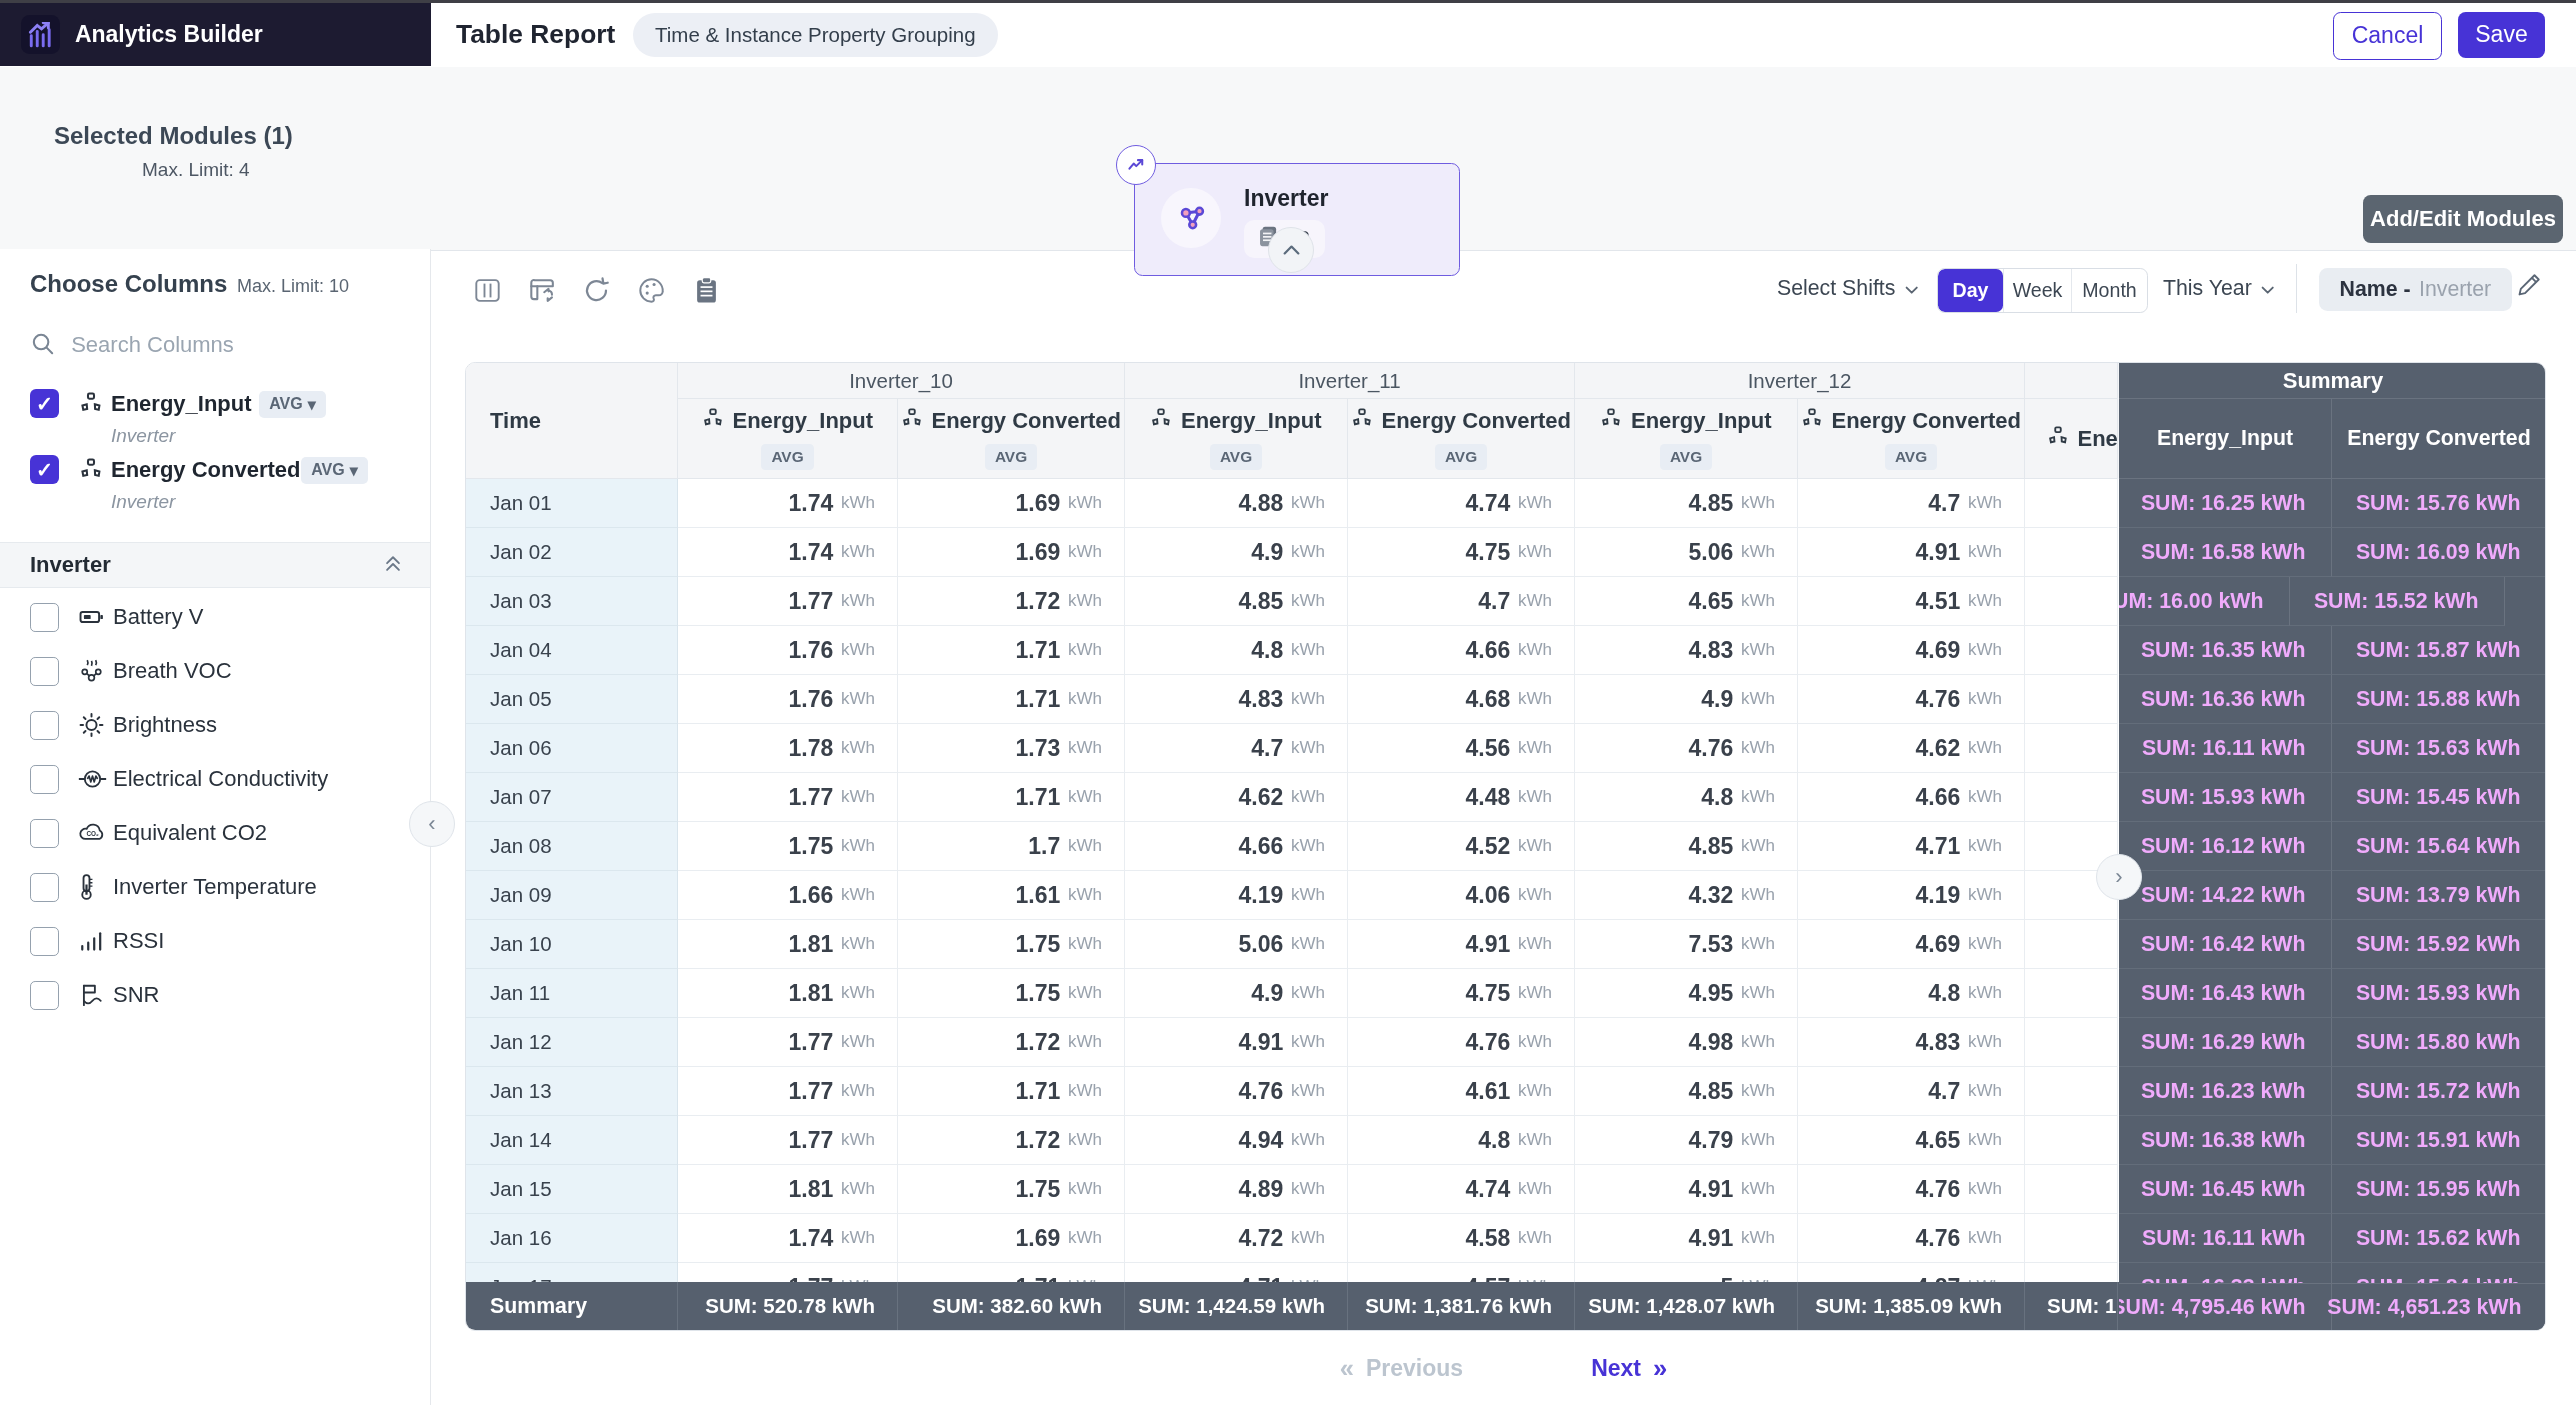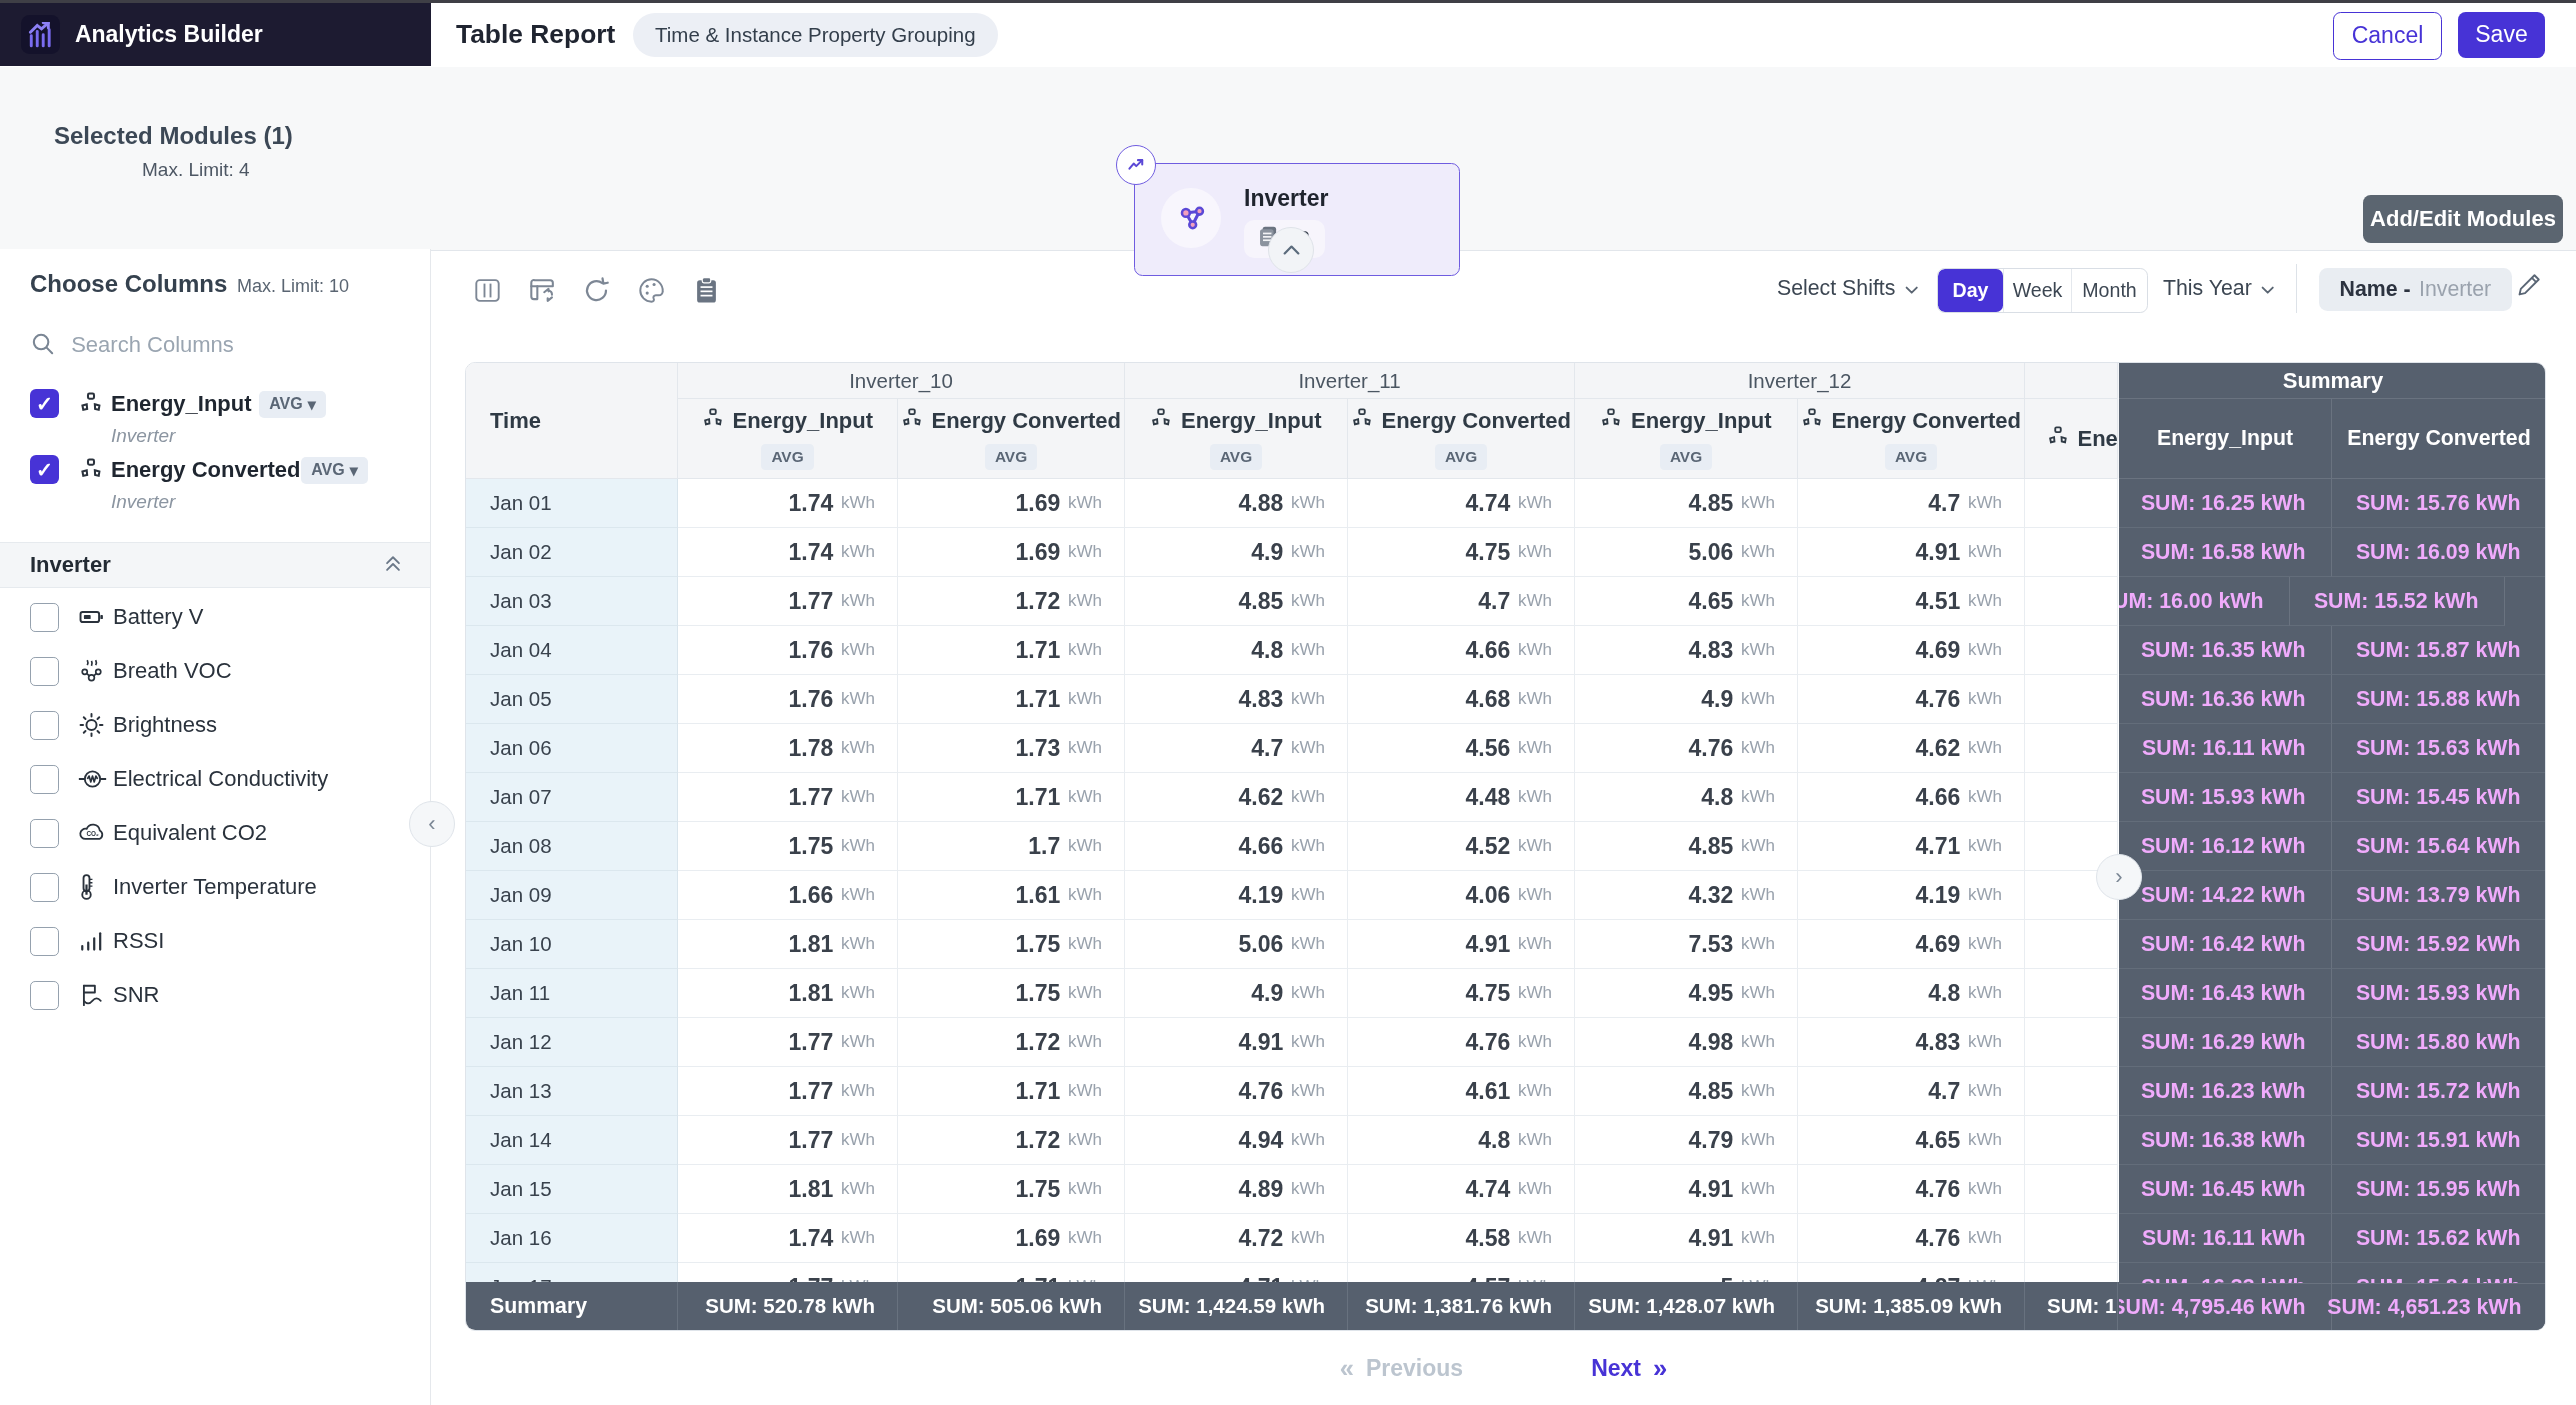--- a/index.html
+++ b/index.html
@@ -1001,21 +1001,21 @@
         <div class="tcell valcell" style="width:227px">
           <span class="num">4.87</span>
           <span class="unit">kWh</span>
         </div>
         <div class="tcell" style="width:93px"></div>
       </div>
     </div>
   <div id="tfoot">
       <div class="fcell flabel" style="width:212px">Summary</div>
       <div class="fcell fval" style="width:220px">SUM: 520.78 kWh</div>
-      <div class="fcell fval" style="width:227px">SUM: 505.06 kWh</div>
+      <div class="fcell fval" style="width:227px">SUM: 382.60 kWh</div>
       <div class="fcell fval" style="width:223px">SUM: 1,424.59 kWh</div>
       <div class="fcell fval" style="width:227px">SUM: 1,381.76 kWh</div>
       <div class="fcell fval" style="width:223px">SUM: 1,428.07 kWh</div>
       <div class="fcell fval" style="width:227px">SUM: 1,385.09 kWh</div>
       <div class="fcell fval" style="width:93px;justify-content:flex-start;padding-left:22px;">SUM: 1,4</div>
     </div>
   <div id="panel">
       <div id="panel-title">Summary</div>
       <div id="panel-subs">
         <div class="psub" style="width:213px">Energy_Input</div>

